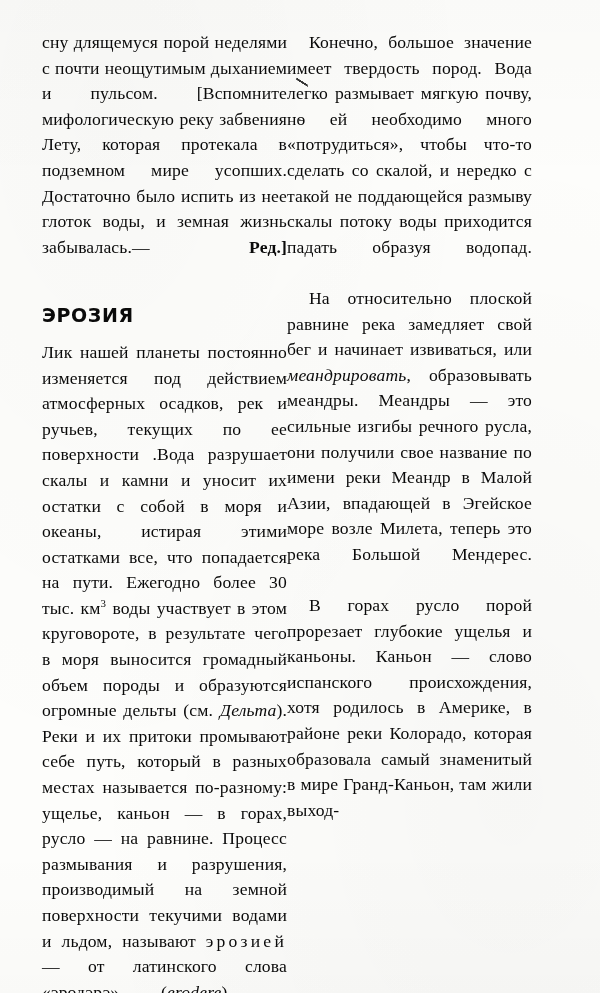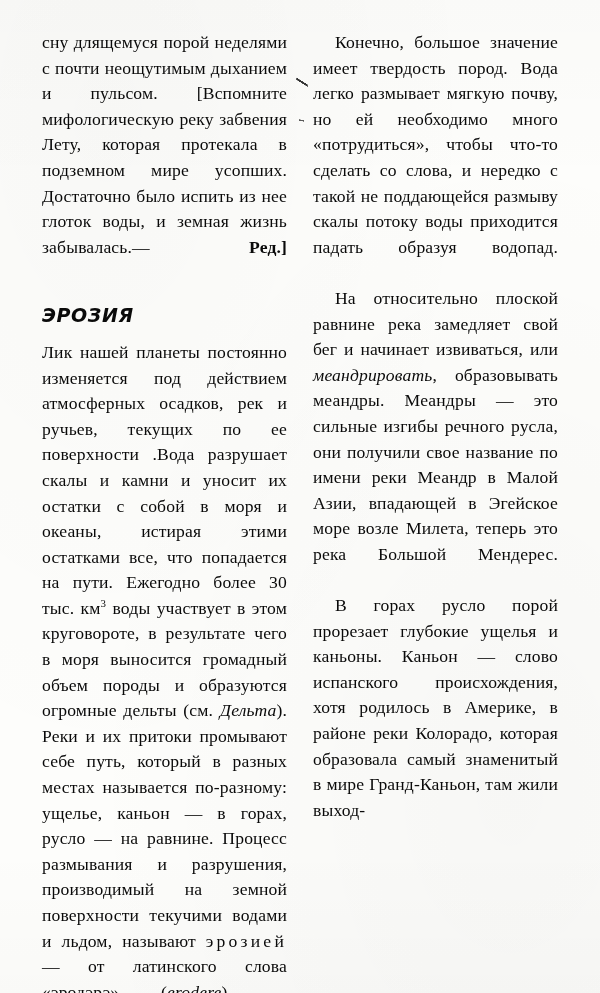--- a/index.html
+++ b/index.html
@@ -24,21 +24,20 @@
       linear-gradient(180deg, rgba(0,0,0,0.012), rgba(0,0,0,0) 20%, rgba(0,0,0,0) 85%, rgba(0,0,0,0.015));
   }
 
   .columns {
     position: absolute;
     top: 30px;
     left: 42px;
     width: 516px;
     height: 900px;
     display: flex;
-    gap: 26px;
   }
   .col {
     width: 245px;
     flex: 0 0 245px;
   }
 
   p.para {
     margin: 0;
     text-align: justify;
     text-justify: inter-word;
@@ -61,21 +60,20 @@
     width: 100%;
   }
 
   .hdr {
     font-family: "DejaVu Sans", "Liberation Sans", sans-serif;
     font-weight: bold;
     font-size: 19px;
     letter-spacing: 0.6px;
     margin: 18px 0 14px 0;
     line-height: 22px;
-    font-style: italic;
   }
 
   i.it {
   }
   b.bd {
     font-weight: bold;
   }
   .spaced {
     letter-spacing: 3.2px;
   }
@@ -137,21 +135,21 @@
 
       <h2 class="hdr">ЭРОЗИЯ</h2>
 
       <p class="para cont"><span>Лик нашей планеты постоянно изменяется под действием атмосферных осадков, рек и ручьев, текущих по ее поверхности .Вода разрушает скалы и камни и уносит их остатки с собой в моря и океаны, истирая этими остатками все, что попадается на пути. Ежегодно более 30 тыс. км</span><sup class="sup">3</sup><span> воды участвует в этом круговороте, в результате чего в моря выносится громадный объем породы и образуются огромные дельты (см. </span><i class="it">Дельта</i><span>). Реки и их притоки промывают себе путь, который в разных местах называется по-разному: ущелье, каньон — в горах, русло — на равнине. Процесс размывания и разрушения, производимый на земной поверхности текучими водами и льдом, называют </span><span class="spaced">эрозией</span><span> — от латинского слова «эродэрэ» (</span><i class="it">erodere</i><span>) — разъедать.</span></p>
 
     </div>
 
     <div class="col">
 
 
-      <p class="para indent">Конечно, большое значение имеет твердость пород. Вода легко размывает мягкую почву, но ей необходимо много «потрудиться», чтобы что-то сделать со слова, и нередко с такой не поддающейся размыву скалы потоку воды приходится падать образуя водопад.</p>
+      <p class="para indent">Конечно, большое значение имеет твердость пород. Вода легко размывает мягкую почву, но ей необходимо много «потрудиться», чтобы что-то сделать со скалой, и нередко с такой не поддающейся размыву скалы потоку воды приходится падать образуя водопад.</p>
 
       <p class="para indent"><span>На относительно плоской равнине река замедляет свой бег и начинает извиваться, или </span><i class="it">меандрировать</i><span>, образовывать меандры. Меандры — это сильные изгибы речного русла, они получили свое название по имени реки Меандр в Малой Азии, впадающей в Эгейское море возле Милета, теперь это река Большой Мендерес.</span></p>
 
       <p class="para indent">В горах русло порой прорезает глубокие ущелья и каньоны. Каньон — слово испанского происхождения, хотя родилось в Америке, в районе реки Колорадо, которая образовала самый знаменитый в мире Гранд-Каньон, там жили выход-</p>
 
     </div>
   </div>
 
 
 </div>

